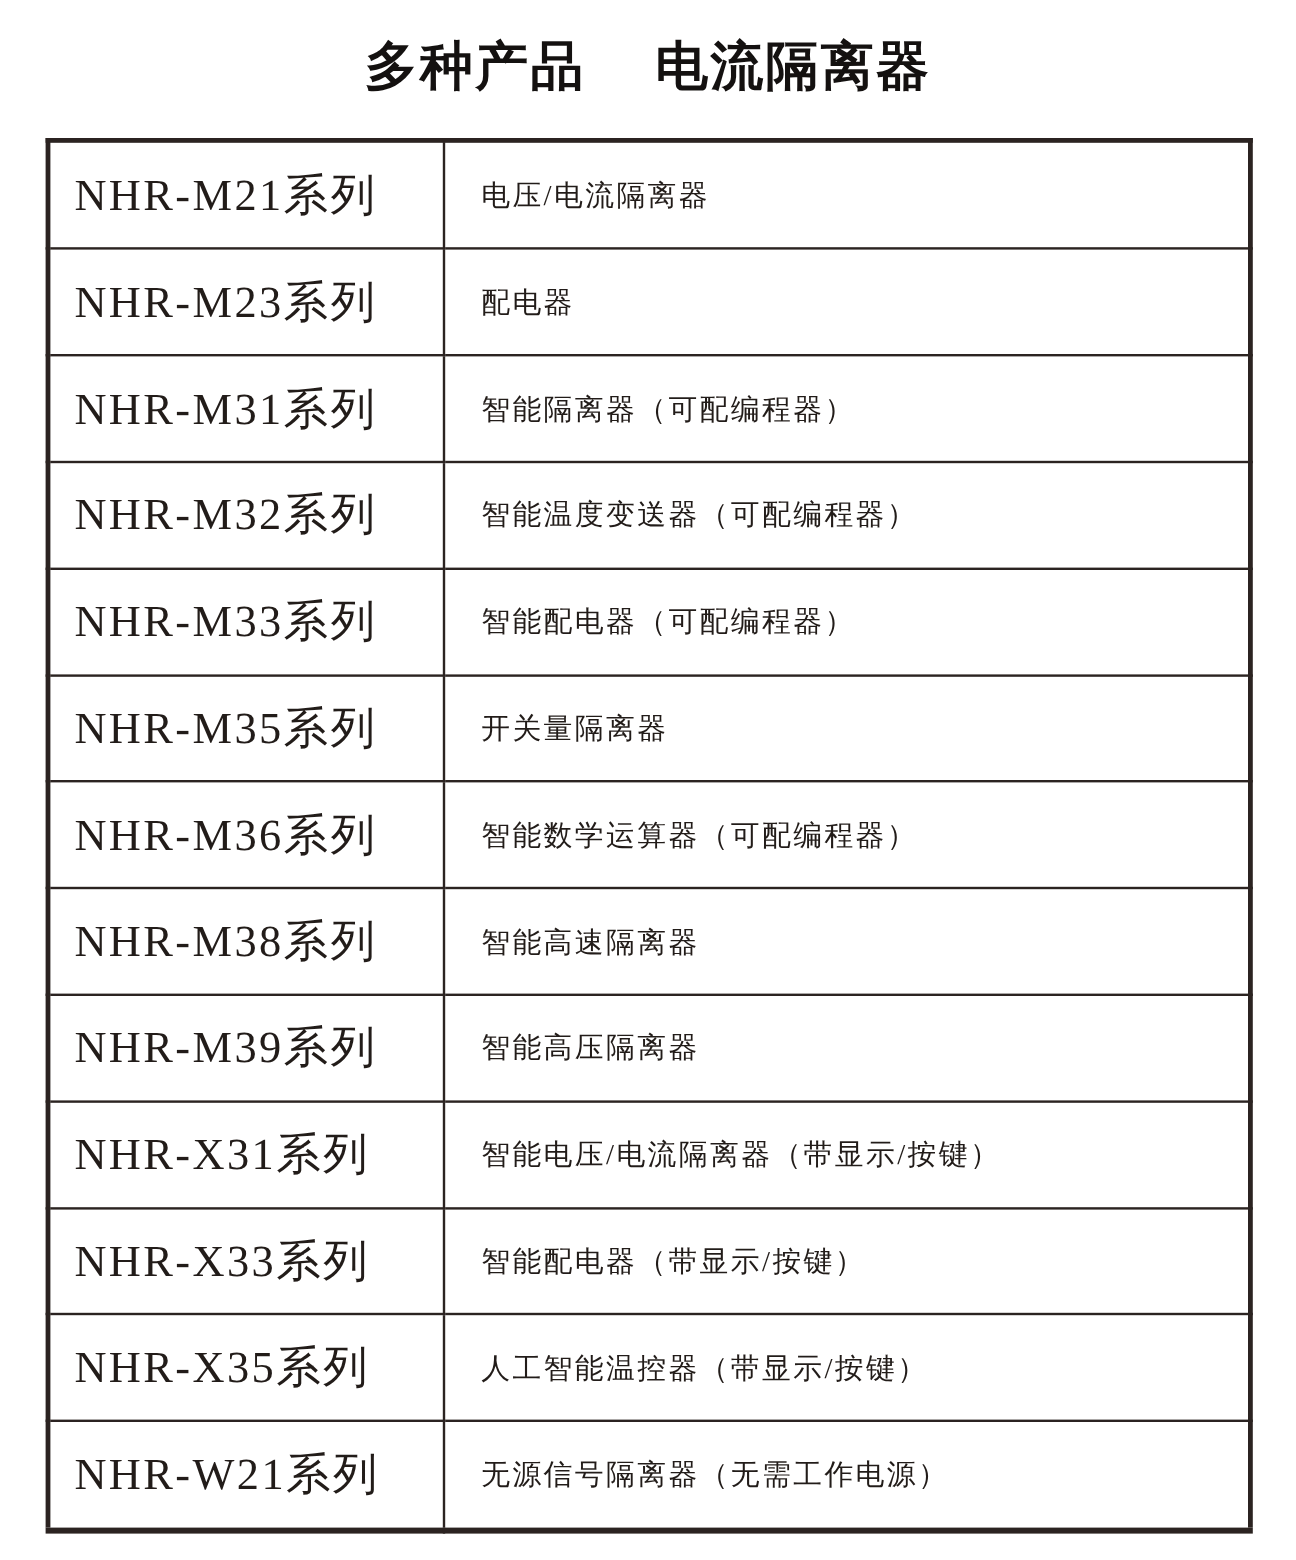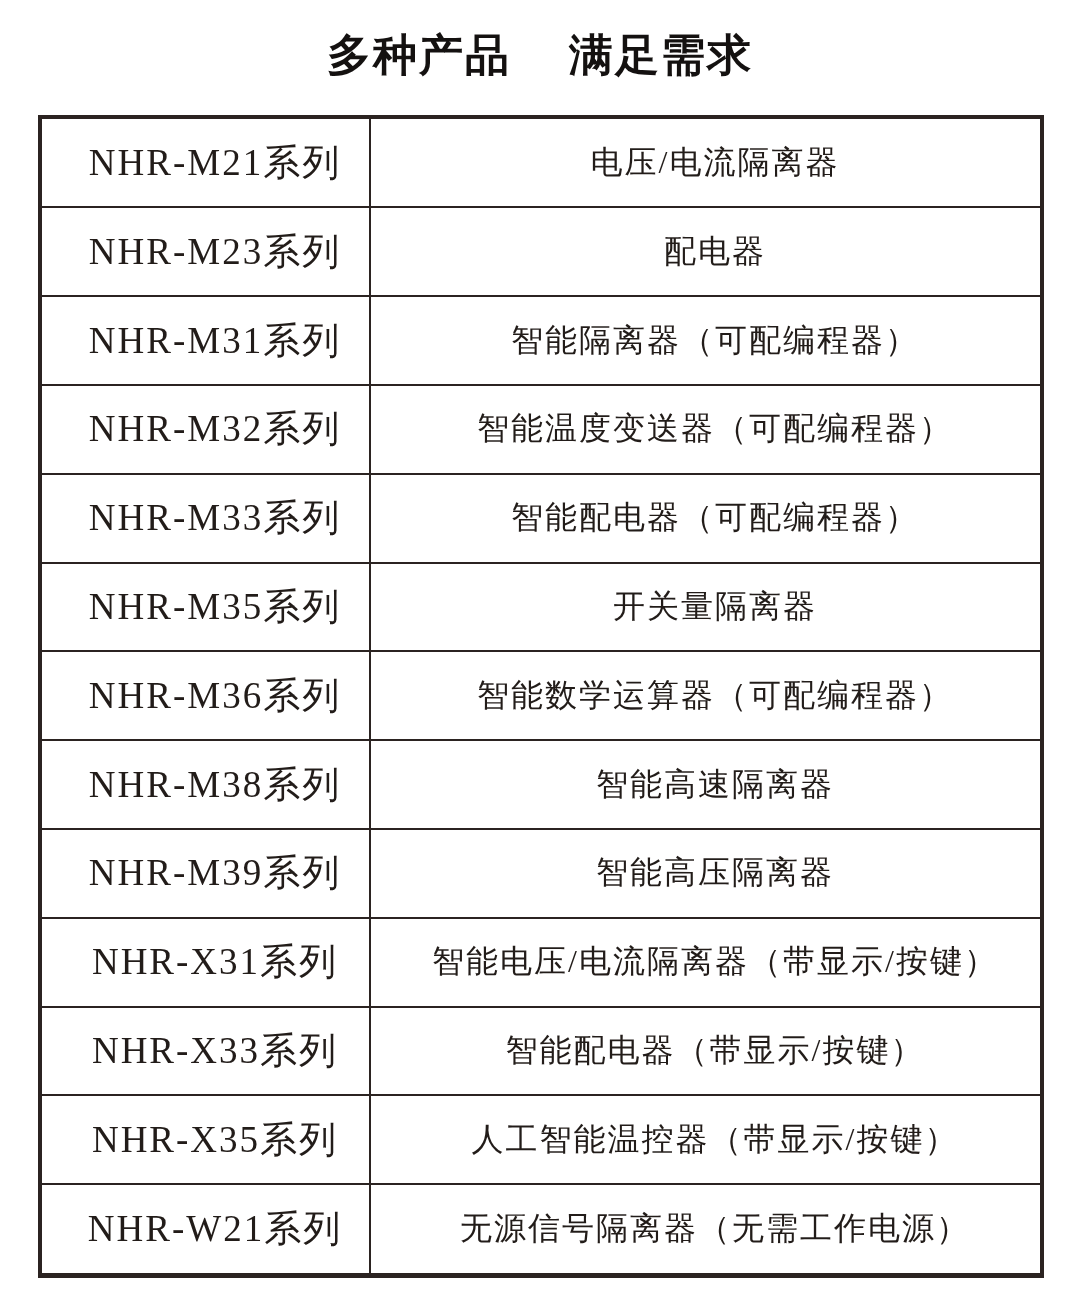--- a/index.html
+++ b/index.html
@@ -39,48 +39,47 @@
     table-layout: fixed;
     background: #ffffff;
   }
   table.product-table, 
   table.product-table td {
     border: 2px solid #2b2321;
   }
   table.product-table {
     border-width: 4px;
     border-bottom-width: 5px;
-    text-align: center;
   }
   td {
     font-family: "Liberation Serif", "DejaVu Serif", serif;
     color: #221c19;
     vertical-align: middle;
     white-space: nowrap;
     overflow: hidden;
   }
   td.series-cell {
     width: 306px;
     padding-left: 20px;
     font-size: 37px;
     letter-spacing: 2px;
   }
   td.desc-cell {
-    padding-left: 20px;
-    font-size: 32px;
+    padding-left: 30px;
+    font-size: 24px;
     letter-spacing: 2px;
   }
 </style>
 </head>
 <body>
 
 <div class="page">
   <div class="title">
     <span>多种产品</span>
-    <span>满足需求</span>
+    <span>电流隔离器</span>
   </div>
 
   <table class="product-table">
     <tbody>
     <tr>
       <td class="series-cell">NHR-M21系列</td>
       <td class="desc-cell">电压/电流隔离器</td>
     </tr>
 
 

